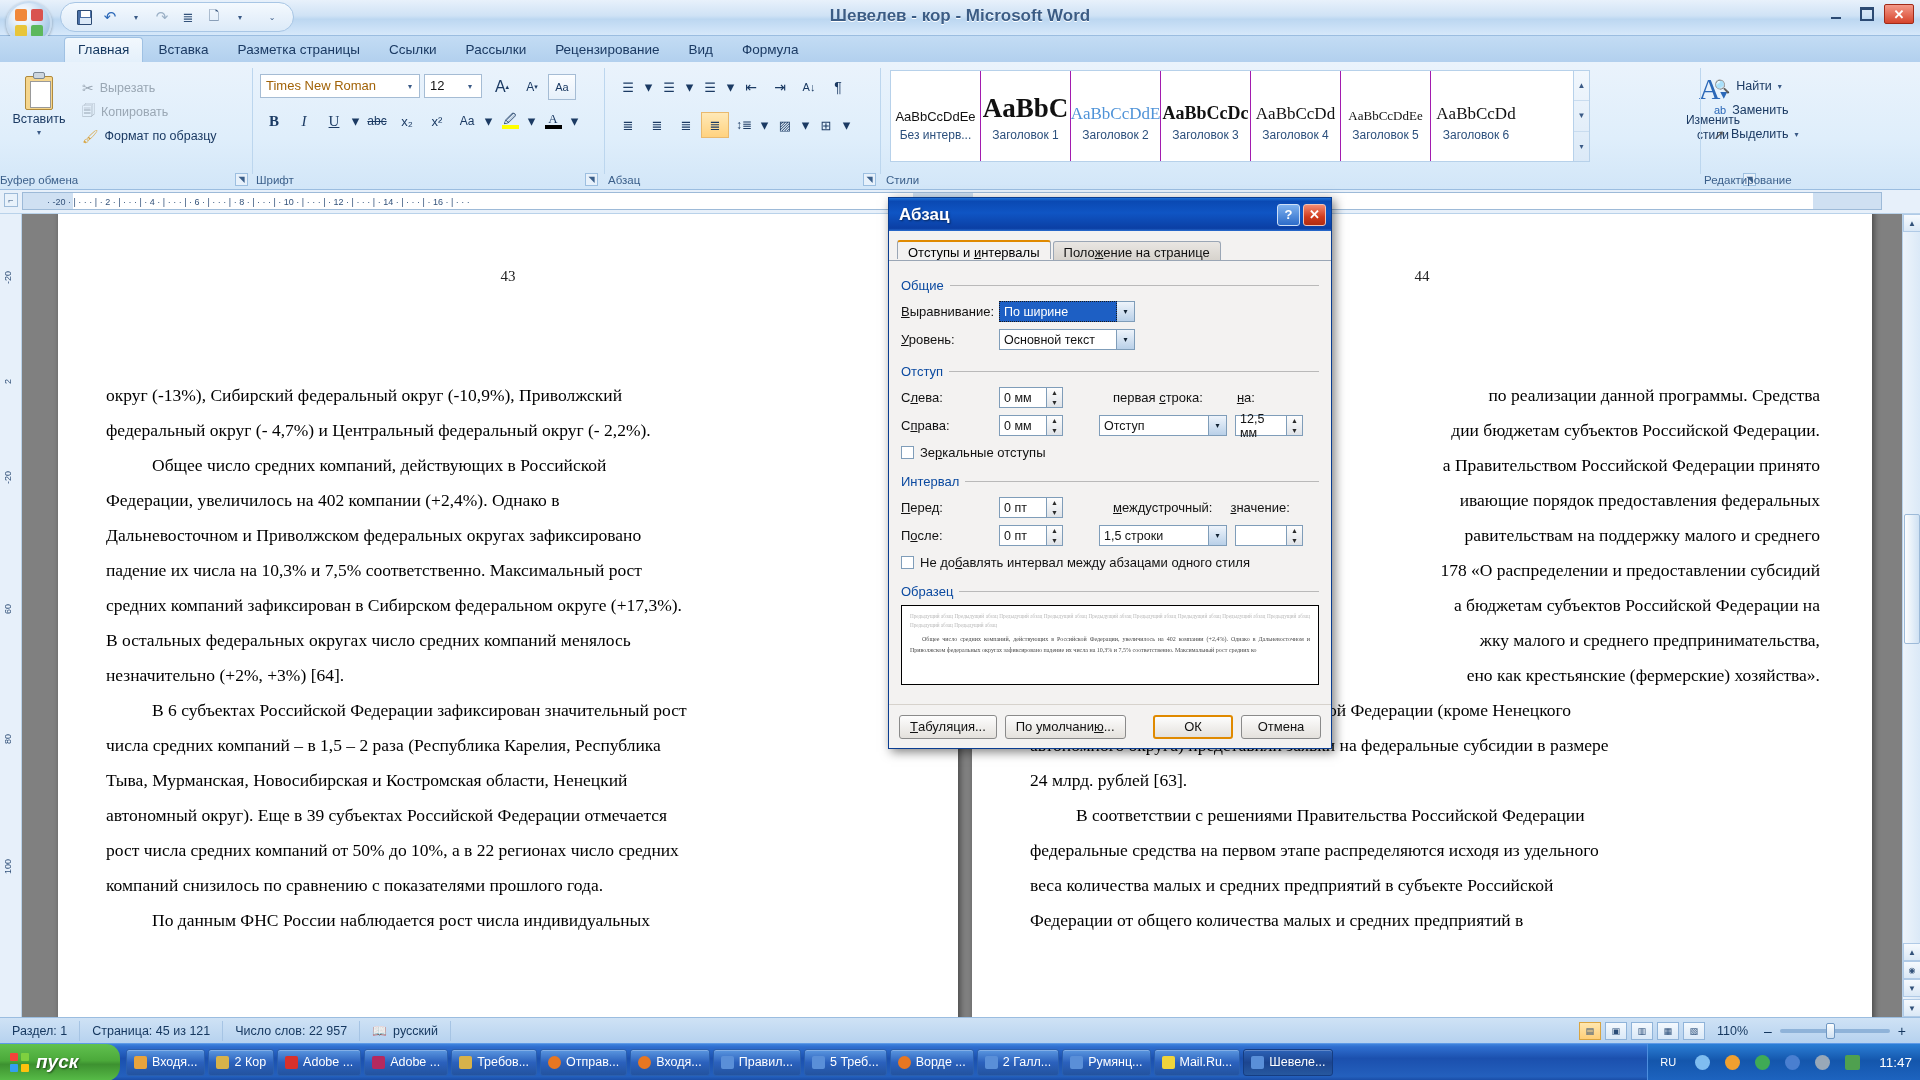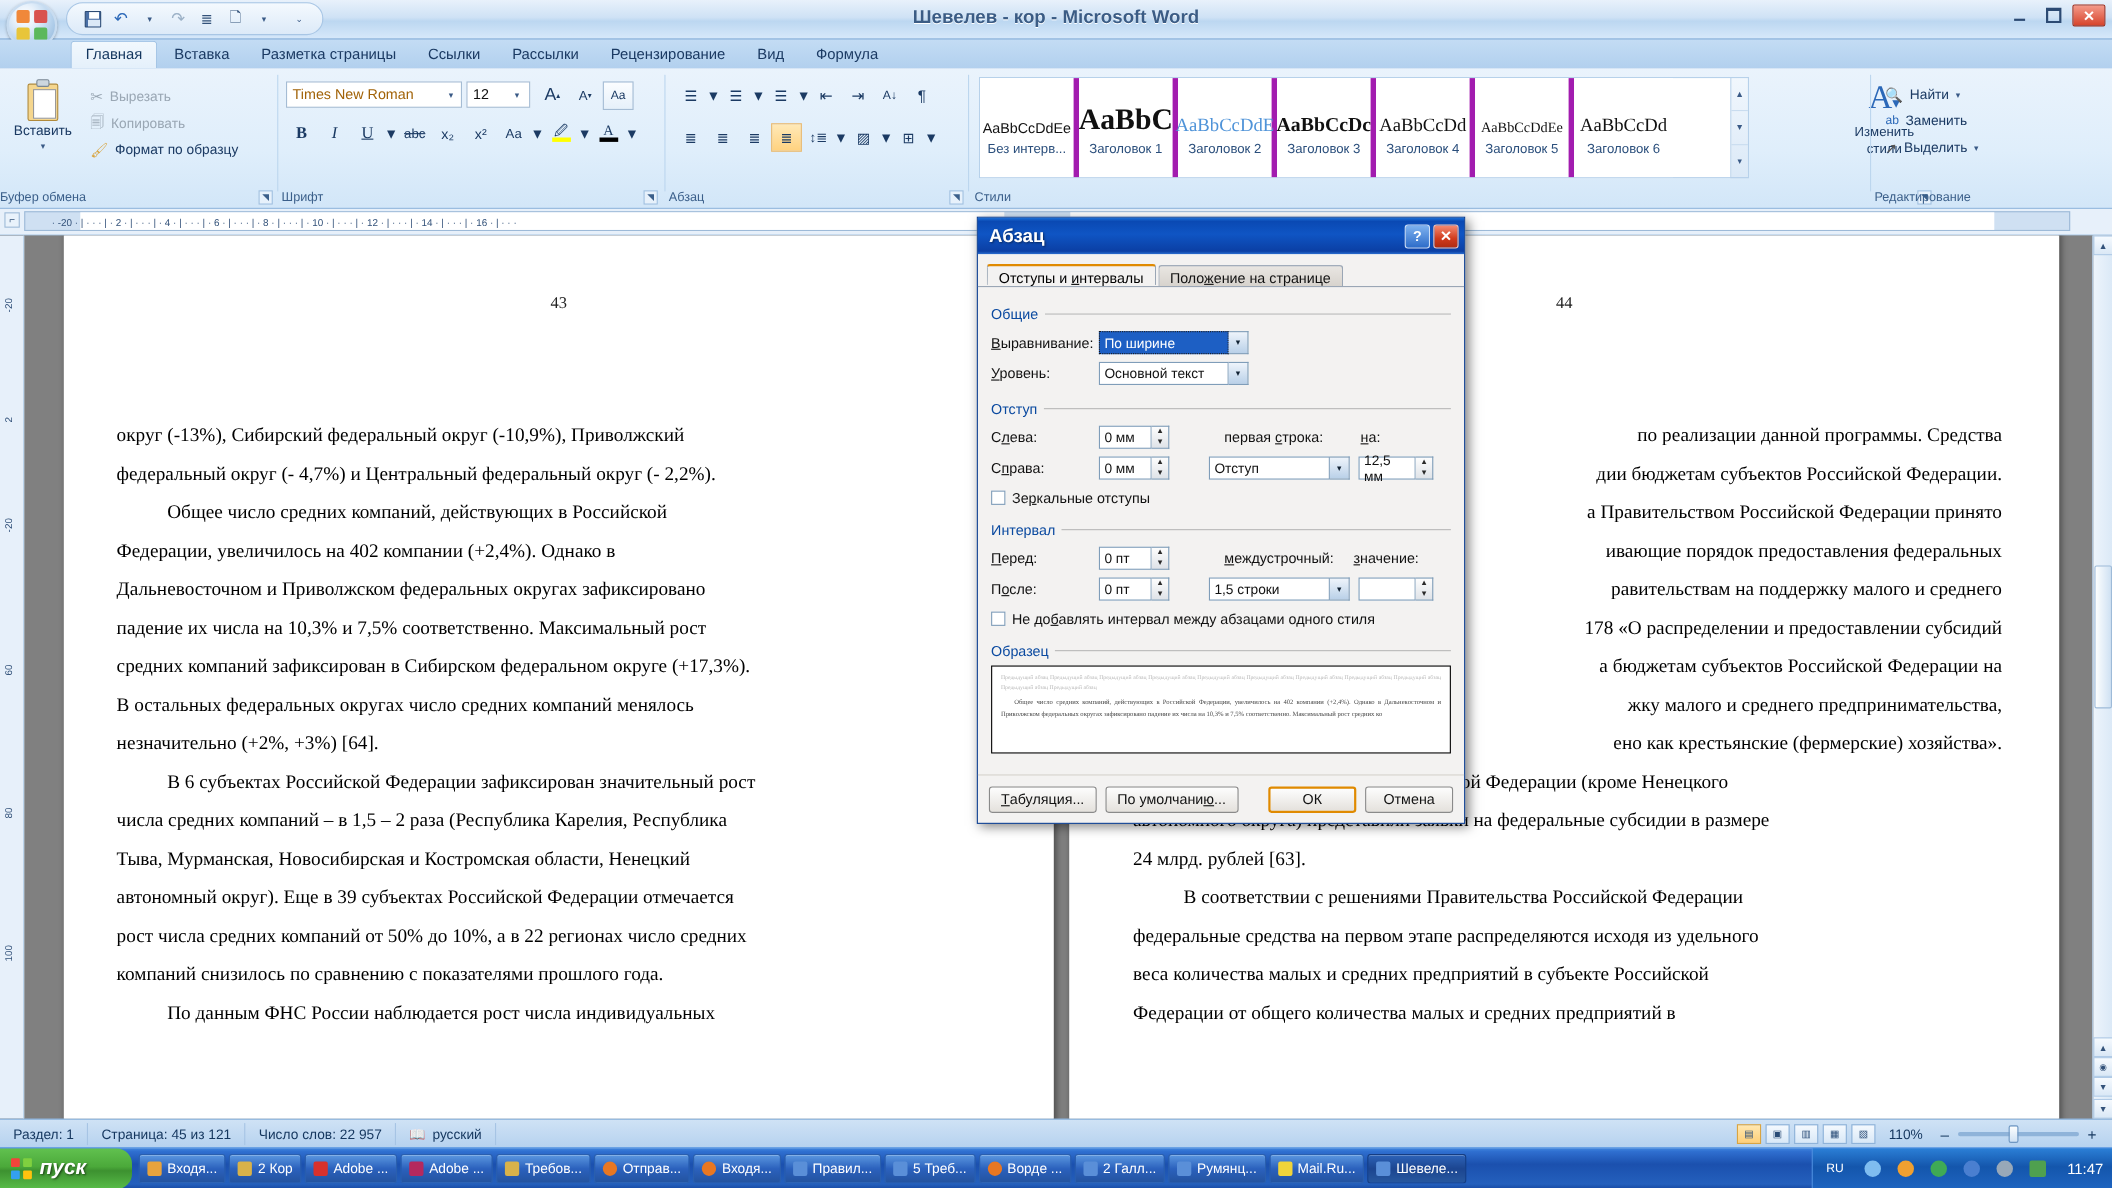--- a/index.html
+++ b/index.html
@@ -113,21 +113,21 @@
     background:#fff;border:1px solid #a5bcd4; font-size:13px; padding:3px 18px 0 5px; color:#111; }
   .cbarrow { position:absolute; right:4px; top:9px; font-size:8px; color:#3a5a86; }
   .fbtn { width:28px;height:26px;display:flex;align-items:center;justify-content:center;
     font-size:15px;color:#1b3a63; border:1px solid transparent; }
   .fbtn.boxed { border:1px solid #a5bcd4; background:linear-gradient(to bottom,#fbfdff,#e6f0fa); }
   .fbtn.sel { border:1px solid #e9b96e; background:linear-gradient(to bottom,#ffe9b8,#ffd27f); }
 
   
   .gallery { position:absolute; left:0; top:6px; height:92px;
     border:1px solid #b7d1ea; background:#fff; display:flex; align-items:stretch; }
-  .style-item { width:90px; border-right:5px solid #a21caf;
+  .style-item { width:90px; border-right:1px solid #a21caf;
     display:flex;flex-direction:column;align-items:center;justify-content:center;
     background:#fff; cursor:default; }
   .style-prev { height:44px;display:flex;align-items:flex-end;justify-content:center;padding-bottom:4px;
     font-family:"Liberation Serif", serif; }
   .style-name { font-size:12px;color:#2b4f7c;padding-bottom:6px; font-family:"Liberation Sans", sans-serif;}
   .gal-scroll { position:absolute; right:0; top:6px; width:17px; height:92px;
     display:flex;flex-direction:column; border:1px solid #b7d1ea; background:linear-gradient(to bottom,#f1f7fd,#dbe9f7); }
   .gal-sb { flex:1; display:flex;align-items:center;justify-content:center; font-size:8px;color:#3a5a86;
     border-bottom:1px solid #c9dcef; }
 

